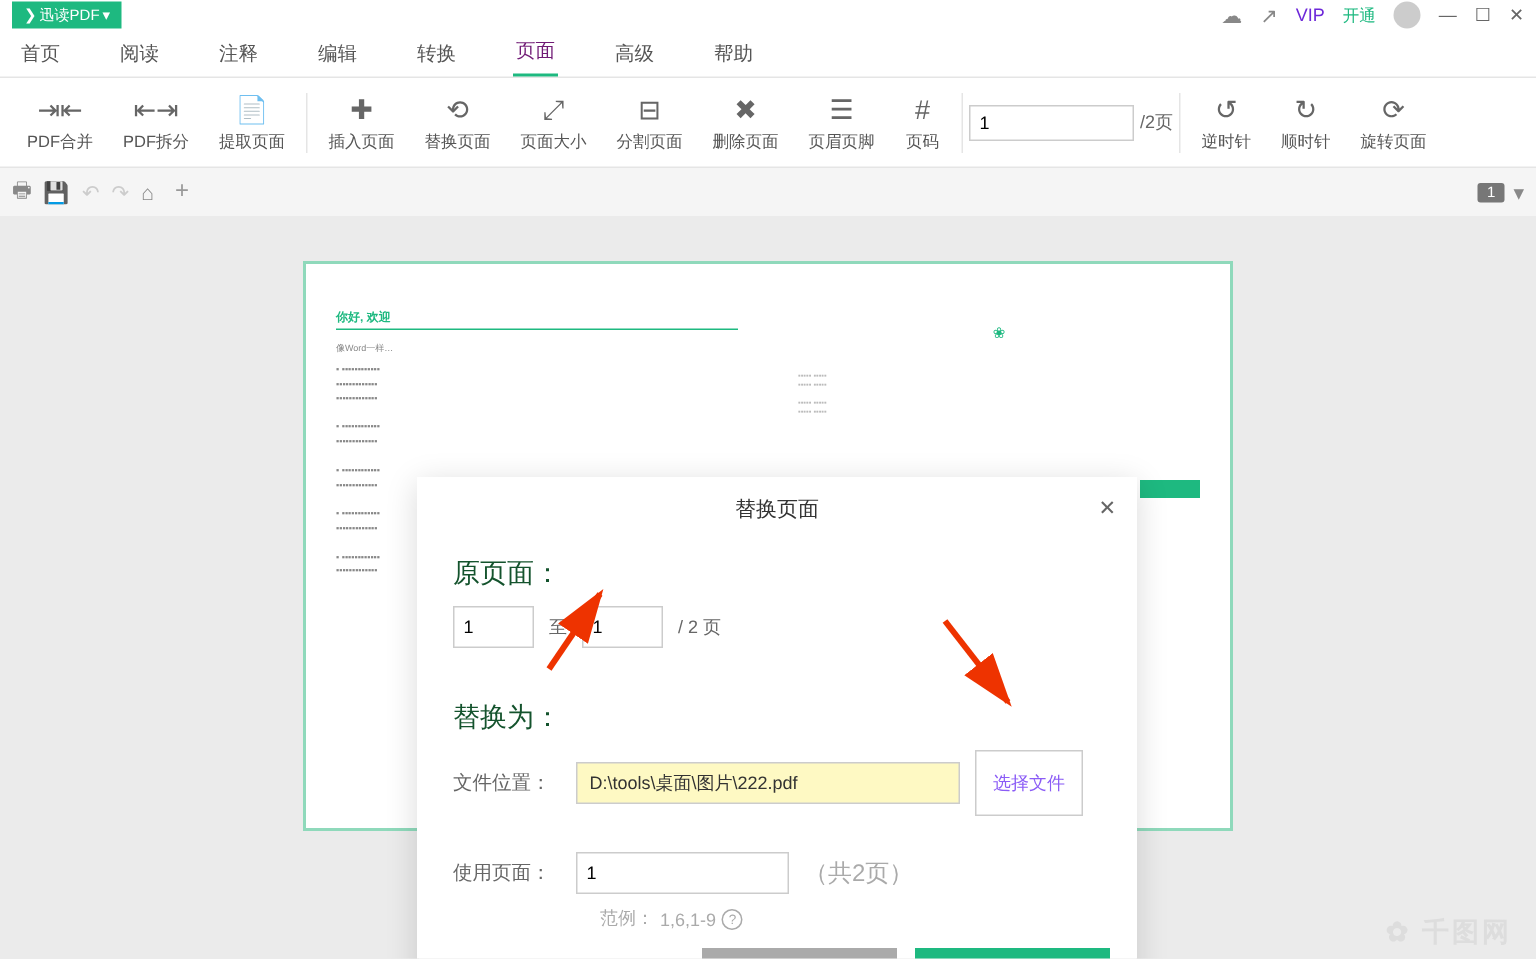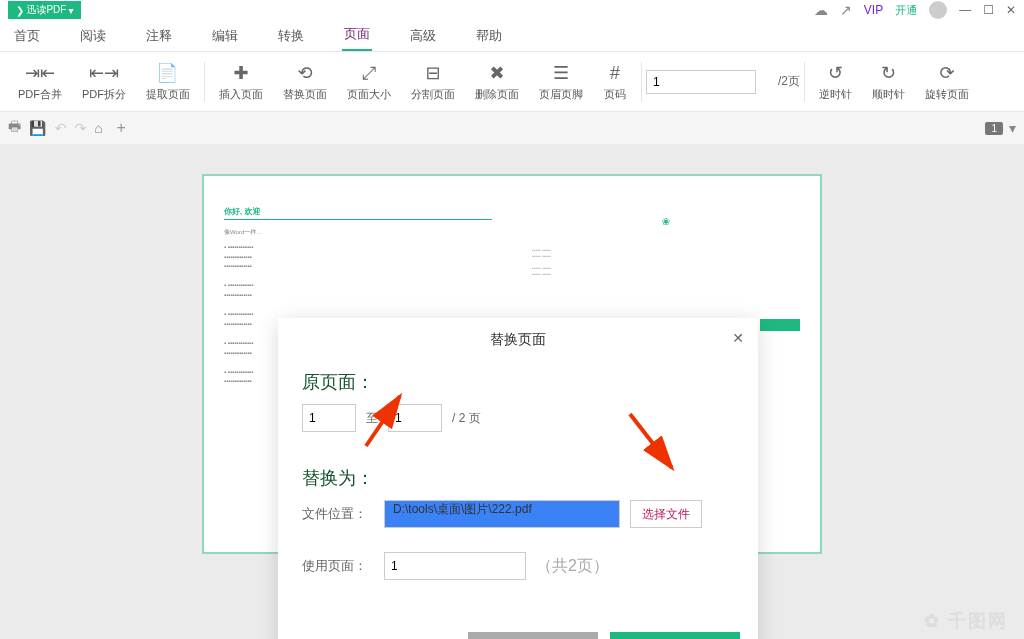--- a/index.html
+++ b/index.html
@@ -17,21 +17,21 @@
 .menubar { background: #fff; height: 32px; display: flex; align-items: flex-end; padding: 0 12px; gap: 36px; border-bottom: 1px solid #e5e5e5; }
 .menu-item { font-size: 13px; color: #555; cursor: pointer; padding: 6px 2px; }
 .menu-item.active { color: #701a75; border-bottom: 2px solid #1eb980; }
 
 .ribbon { background: #fff; height: 60px; display: flex; align-items: center; padding: 0 8px; border-bottom: 1px solid #e5e5e5; }
 .ribbon-btn { display: flex; flex-direction: column; align-items: center; gap: 2px; padding: 0 10px; cursor: pointer; }
 .ribbon-icon { width: 24px; height: 24px; display: flex; align-items: center; justify-content: center; color: #666; font-size: 18px; }
 .ribbon-label { font-size: 11px; color: #555; }
 .ribbon-sep { width: 1px; height: 40px; background: #e5e5e5; margin: 0 4px; }
 .page-input { width: 110px; height: 24px; border: 1px solid #ccc; font-size: 12px; padding: 0 6px; }
-.page-info { font-size: 12px; color: #666; margin-left: 22px; text-align: center; }
+.page-info { font-size: 12px; color: #666; margin-left: 4px; text-align: center; }
 
 .tabbar { background: #f5f5f5; height: 32px; display: flex; align-items: center; padding: 0 8px; gap: 8px; }
 .tb-icon { color: #888; font-size: 14px; cursor: pointer; }
 .tab { background: #fff; border: 1px solid #ddd; border-radius: 3px; height: 24px; display: flex; align-items: center; padding: 0 30px; font-size: 11px; color: #555; gap: 8px; margin-left: 10px; }
 .tab-dot { width: 6px; height: 6px; background: #1eb980; border-radius: 50%; }
 .tab-add { color: #999; font-size: 16px; cursor: pointer; margin-left: 6px; }
 .tabbar-right { margin-left: auto; display: flex; align-items: center; gap: 6px; }
 .page-badge { background: #777; color: #fff; font-size: 10px; padding: 1px 6px; border-radius: 2px; }
 
 .workspace { position: relative; height: 495px; background: #ebebeb; display: flex; justify-content: center; padding-top: 30px; }
@@ -42,22 +42,22 @@
 .dialog { position: absolute; top: 174px; left: 278px; width: 480px; height: 360px; background: #fff; box-shadow: 0 4px 20px rgba(0,0,0,0.15); z-index: 10; }
 .dialog-header { height: 44px; display: flex; align-items: center; justify-content: center; position: relative; }
 .dialog-title { font-size: 14px; color: #333; }
 .dialog-close { position: absolute; right: 14px; top: 12px; cursor: pointer; color: #666; font-size: 14px; }
 .dialog-body { padding: 8px 24px 0; }
 .form-label { font-size: 18px; color: #14532d; margin-bottom: 10px; }
 .form-row { display: flex; align-items: center; gap: 10px; margin-bottom: 16px; }
 .form-row-label { font-size: 13px; color: #666; width: 72px; }
 .num-input { width: 54px; height: 28px; border: 1px solid #ccc; padding: 0 6px; font-size: 12px; }
 .mid-text { font-size: 12px; color: #666; }
-.file-input { width: 236px; height: 28px; border: 1px solid #ccc; padding: 0 8px; font-size: 12px; color: #333; display: flex; background: #3b82f6; }
-.choose-btn { width: 72px; height: 28px; border: 1px solid #ccc; background: #fff; font-size: 12px; color: #be185d; cursor: pointer; }
+.file-input { width: 256px; height: 28px; border: 1px solid #ccc; padding: 0 8px; font-size: 12px; color: #333; display: flex; align-items: center; background: #fef9c3; }
+.choose-btn { width: 72px; height: 44px; border: 1px solid #ccc; background: #fff; font-size: 12px; color: #8b5cf6; cursor: pointer; }
 .range-input { width: 142px; height: 28px; border: 1px solid #ccc; padding: 0 6px; font-size: 12px; }
 .hint { font-size: 16px; color: #aaa; }
 .example-row { margin-left: 98px; display: flex; align-items: center; gap: 4px; font-size: 12px; color: #aaa; margin-top: -8px; }
 .help-icon { width: 14px; height: 14px; border: 1px solid #aaa; border-radius: 50%; display: inline-flex; align-items: center; justify-content: center; font-size: 9px; }
 .dialog-footer { position: absolute; bottom: 14px; right: 18px; display: flex; gap: 12px; }
 .btn { width: 130px; height: 32px; border: none; font-size: 13px; cursor: pointer; }
 .btn-cancel { background: #aaa; color: #fff; }
 .btn-ok { background: #1eb980; color: #fff; }
 
 .arrow { position: absolute; z-index: 20; pointer-events: none; }
@@ -202,20 +202,25 @@
         <div class="file-input">
             <span>D:\tools\桌面\图片\222.pdf</span>
           </div>
         <button class="choose-btn">选择文件</button>
       </div>
 
       <div class="form-row" style="margin-top:24px">
         <span class="form-row-label">使用页面：</span>
         <input class="range-input" value="1" style="">
         <span class="hint">（共2页）</span>
+      </div>
+      <div class="example-row">
+        <span>范例：</span>
+        <span>1,6,1-9</span>
+        <span class="help-icon">?</span>
       </div>
     </div>
     <div class="dialog-footer">
       <button class="btn btn-cancel">取消</button>
       <button class="btn btn-ok">确定</button>
     </div>
   </div>
 
   <svg class="arrow" style="left:356px;top:242px" width="60" height="70">
     <defs>

